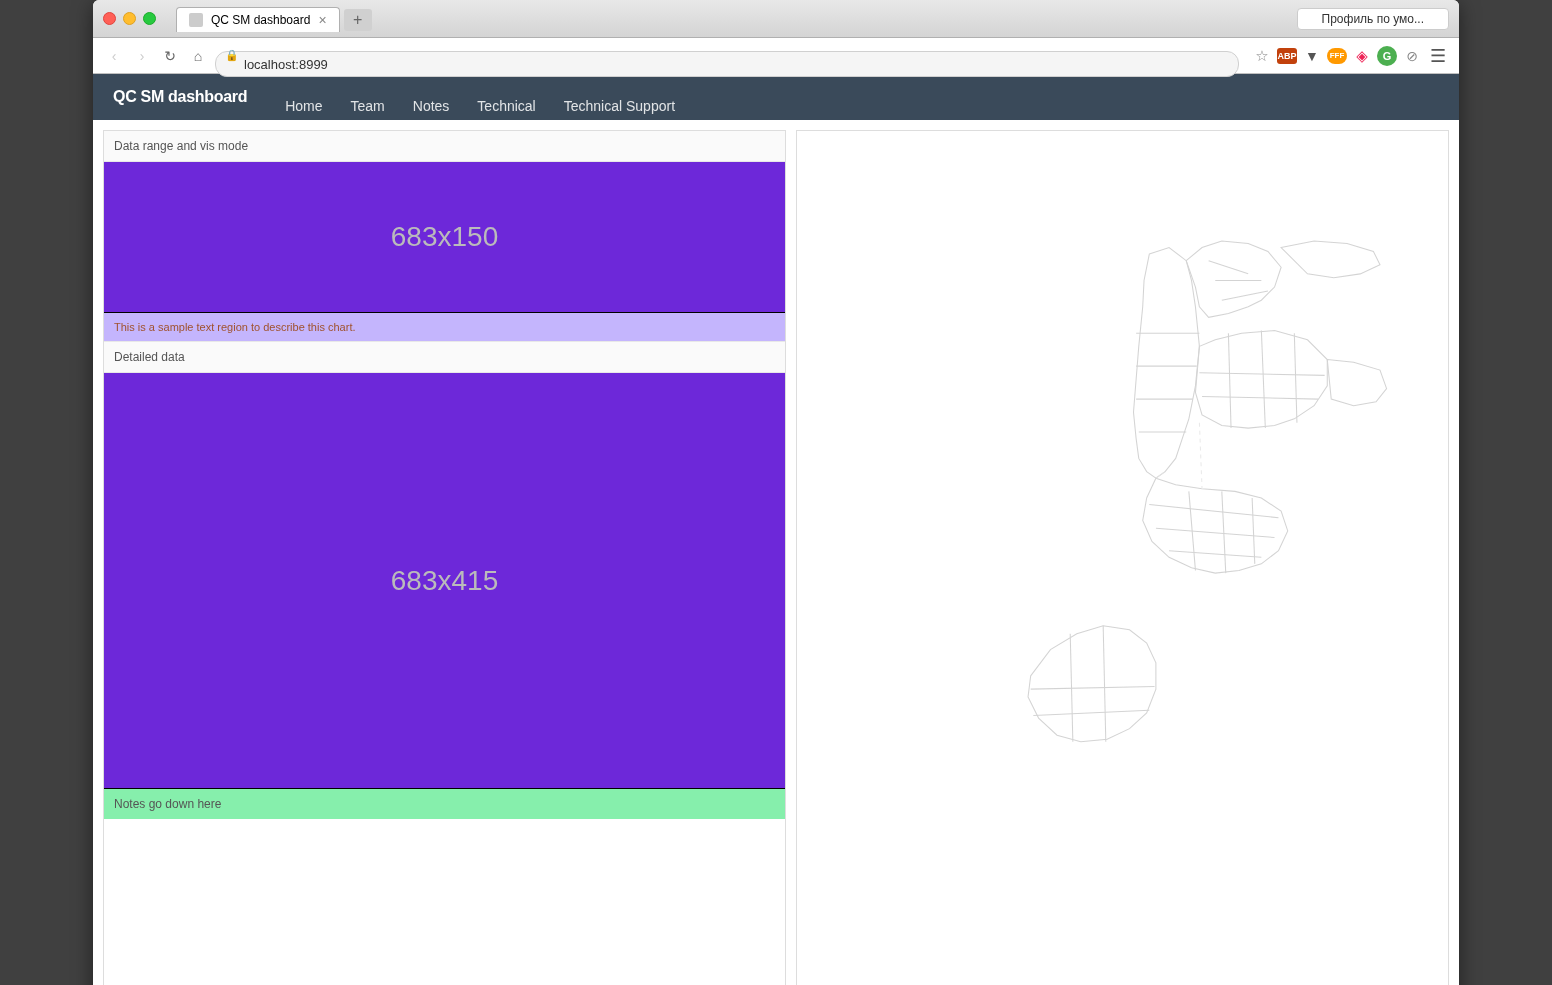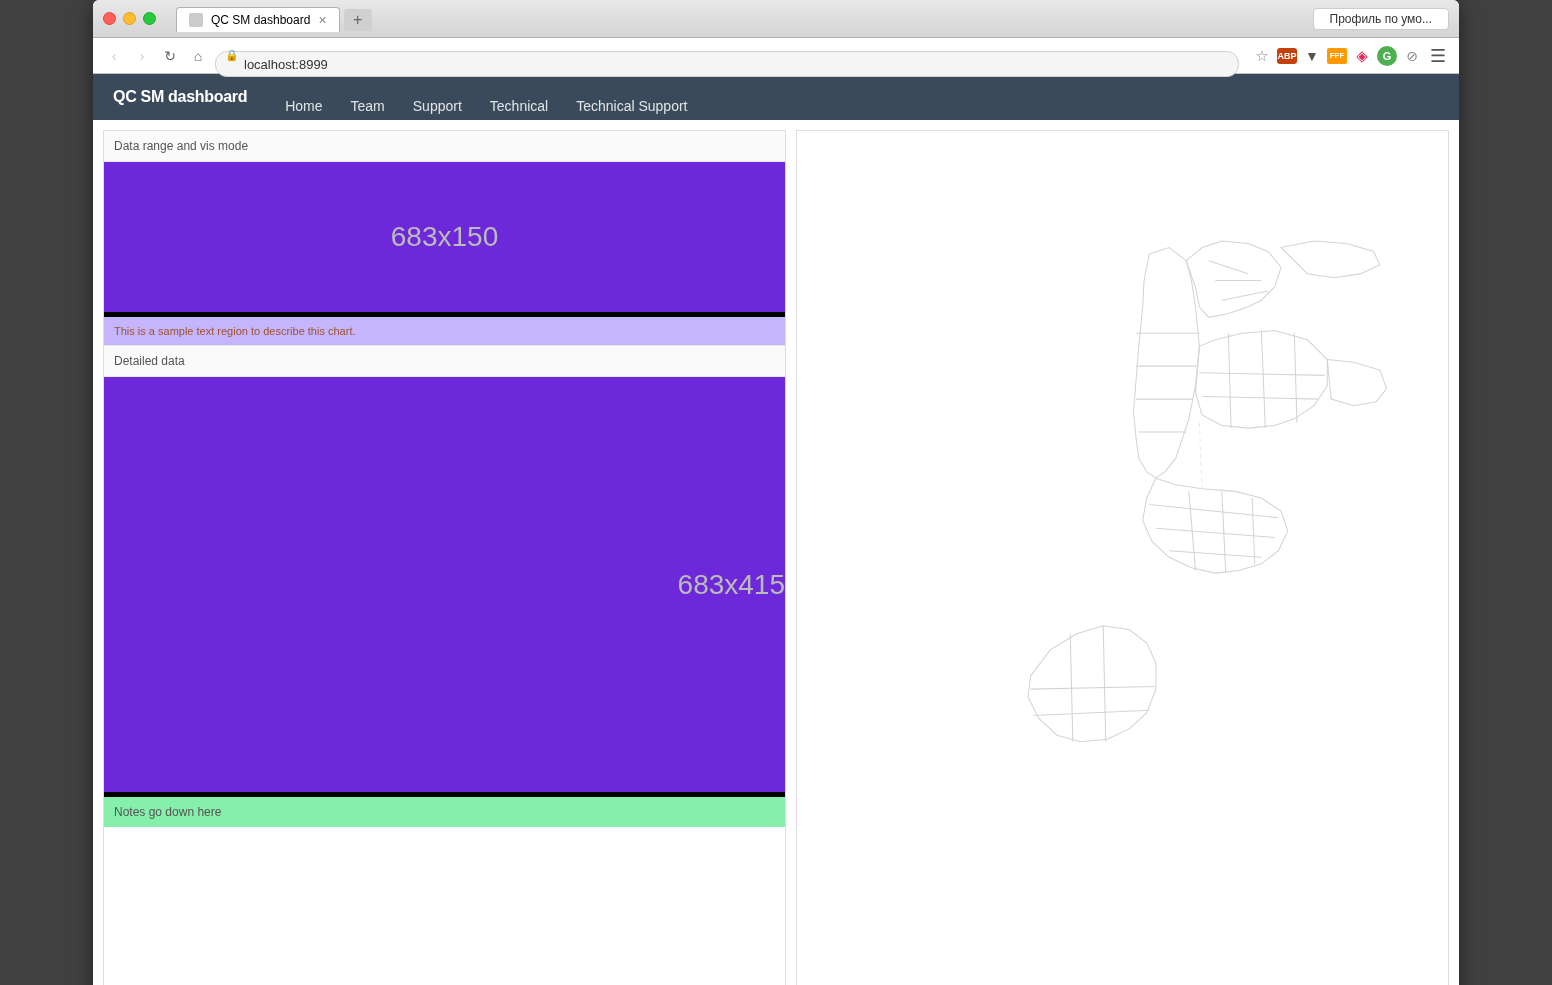--- a/index.html
+++ b/index.html
@@ -91,21 +91,21 @@
       font-size: 16px;
       color: #666;
       cursor: pointer;
     }
 
     .profile-btn {
       margin-left: auto;
       background: white;
       border: 1px solid #ccc;
       border-radius: 4px;
-      padding: 3px 16px;
+      padding: 3px 24px;
       font-size: 12px;
       color: #333;
       cursor: pointer;
     }
 
     .address-bar {
       background: white;
       height: 36px;
       display: flex;
       align-items: center;
@@ -169,21 +169,21 @@
       display: flex;
       align-items: center;
       justify-content: center;
       font-size: 12px;
       cursor: pointer;
     }
 
     .icon-star { color: #888; font-size: 15px; }
     .icon-abp { background: #c2410c; color: white; font-size: 9px; font-weight: bold; border-radius: 3px; width: 20px; height: 16px; }
     .icon-v { color: #555; font-size: 14px; font-weight: bold; }
-    .icon-fff { background: #f90; color: white; font-size: 8px; font-weight: bold; border-radius: 2px; width: 20px; height: 16px; }
+    .icon-fff { background: #f90; color: white; font-size: 8px; font-weight: bold; border-radius: 8px; width: 20px; height: 16px; }
     .icon-pocket { color: #e25; font-size: 15px; }
     .icon-g { color: white; background: #4caf50; border-radius: 50%; width: 20px; height: 20px; font-size: 11px; font-weight: bold; }
     .icon-shield { color: #888; font-size: 14px; }
     .icon-menu { color: #555; font-size: 18px; }
 
     
     .app-navbar {
       background: #3a4a5a;
       height: 46px;
       display: flex;
@@ -224,21 +224,21 @@
     
     .left-panel {
       flex: 0 0 683px;
       display: flex;
       flex-direction: column;
       border: 1px solid #ddd;
       background: white;
     }
 
     .panel-section {
-      border-bottom: 5px solid #000000;
+      border-bottom: 1px solid #000000;
     }
 
     .panel-header {
       padding: 8px 10px;
       font-size: 12px;
       color: #555;
       background: #fafafa;
       border-bottom: 1px solid #e8e8e8;
     }
 
@@ -251,21 +251,20 @@
       font-size: 28px;
       font-weight: 300;
     }
 
     .chart-placeholder.small {
       height: 150px;
     }
 
     .chart-placeholder.large {
       height: 415px;
-      justify-content: flex-end;
     }
 
     .sample-text {
       padding: 8px 10px;
       font-size: 11px;
       color: #a0522d;
       background: #c4b5fd;
       border-bottom: 1px solid #e8e8e8;
     }
 
@@ -341,21 +340,21 @@
       <span class="browser-action-icon icon-g">G</span>
       <span class="browser-action-icon icon-shield">⊘</span>
       <span class="browser-action-icon icon-menu">☰</span>
     </div>
   </div>
 
   <nav class="app-navbar">
     <span class="app-brand">QC SM dashboard</span>
     <a class="nav-link">Home</a>
     <a class="nav-link">Team</a>
-    <a class="nav-link">Support</a>
+    <a class="nav-link">Notes</a>
     <a class="nav-link">Technical</a>
     <a class="nav-link">Technical Support</a>
   </nav>
 
   <div class="main-content">
 
     <div class="left-panel">
 
       <div class="panel-section">
         <div class="panel-header">Data range and vis mode</div>

